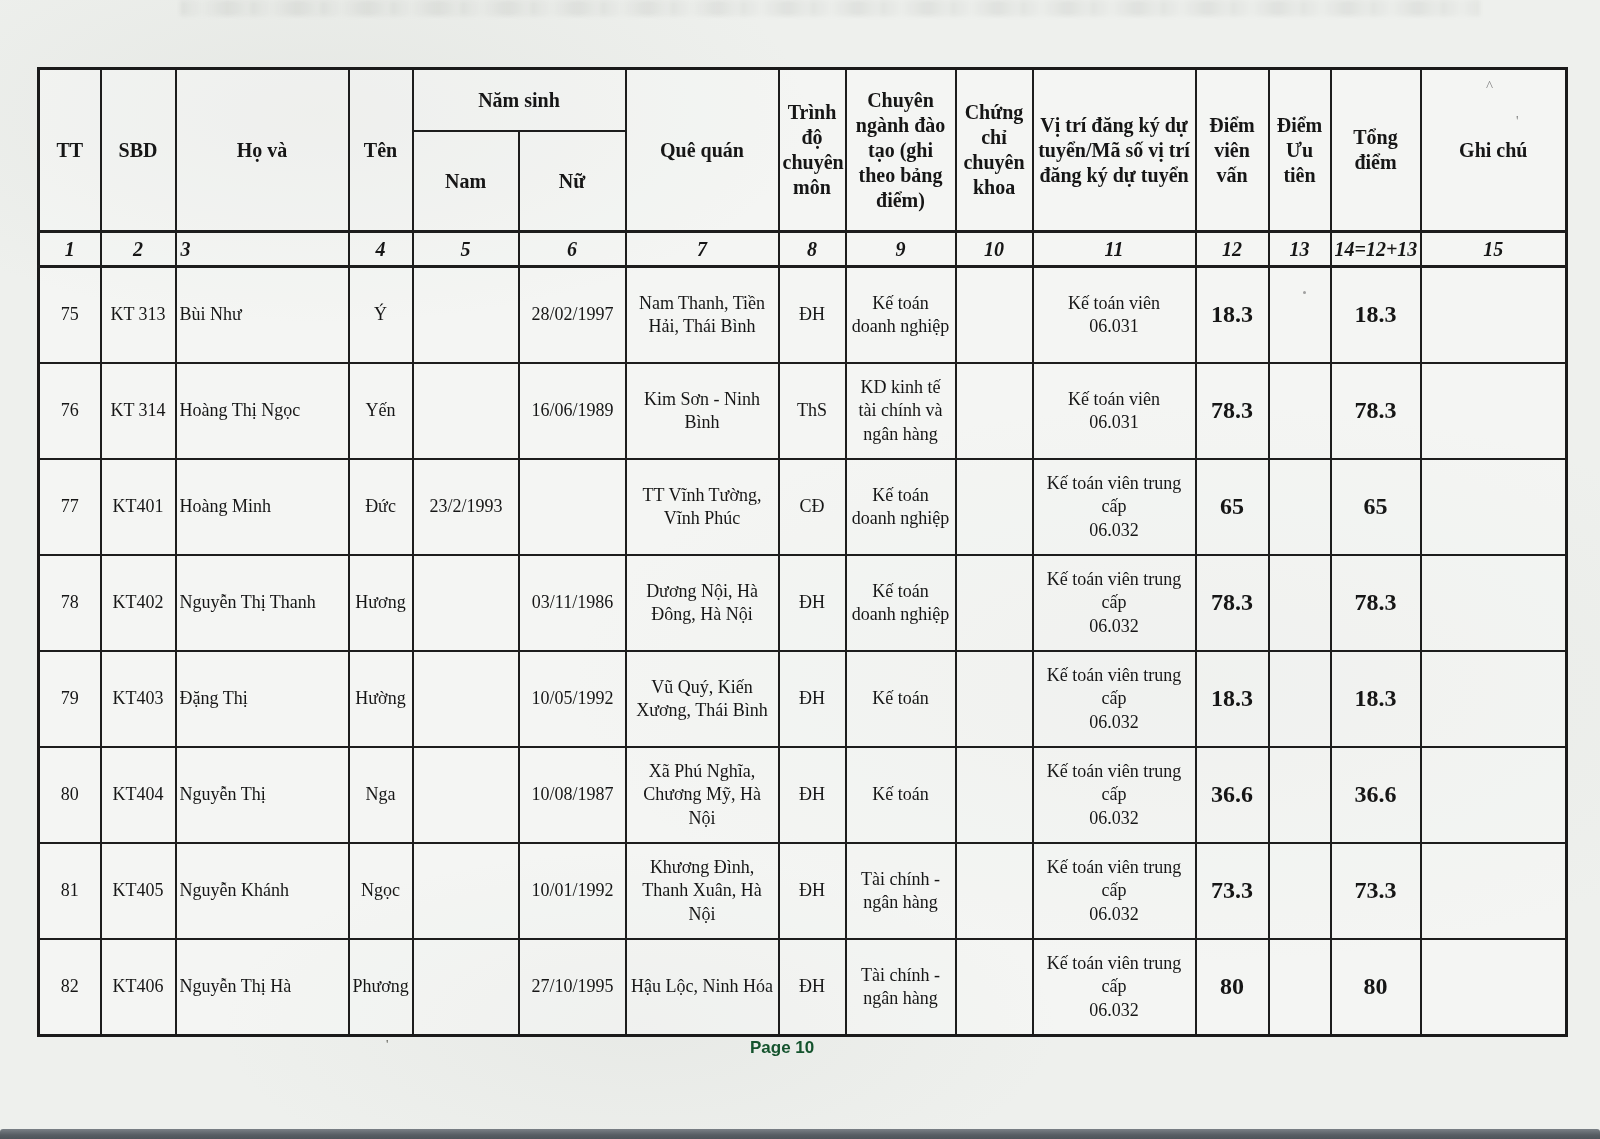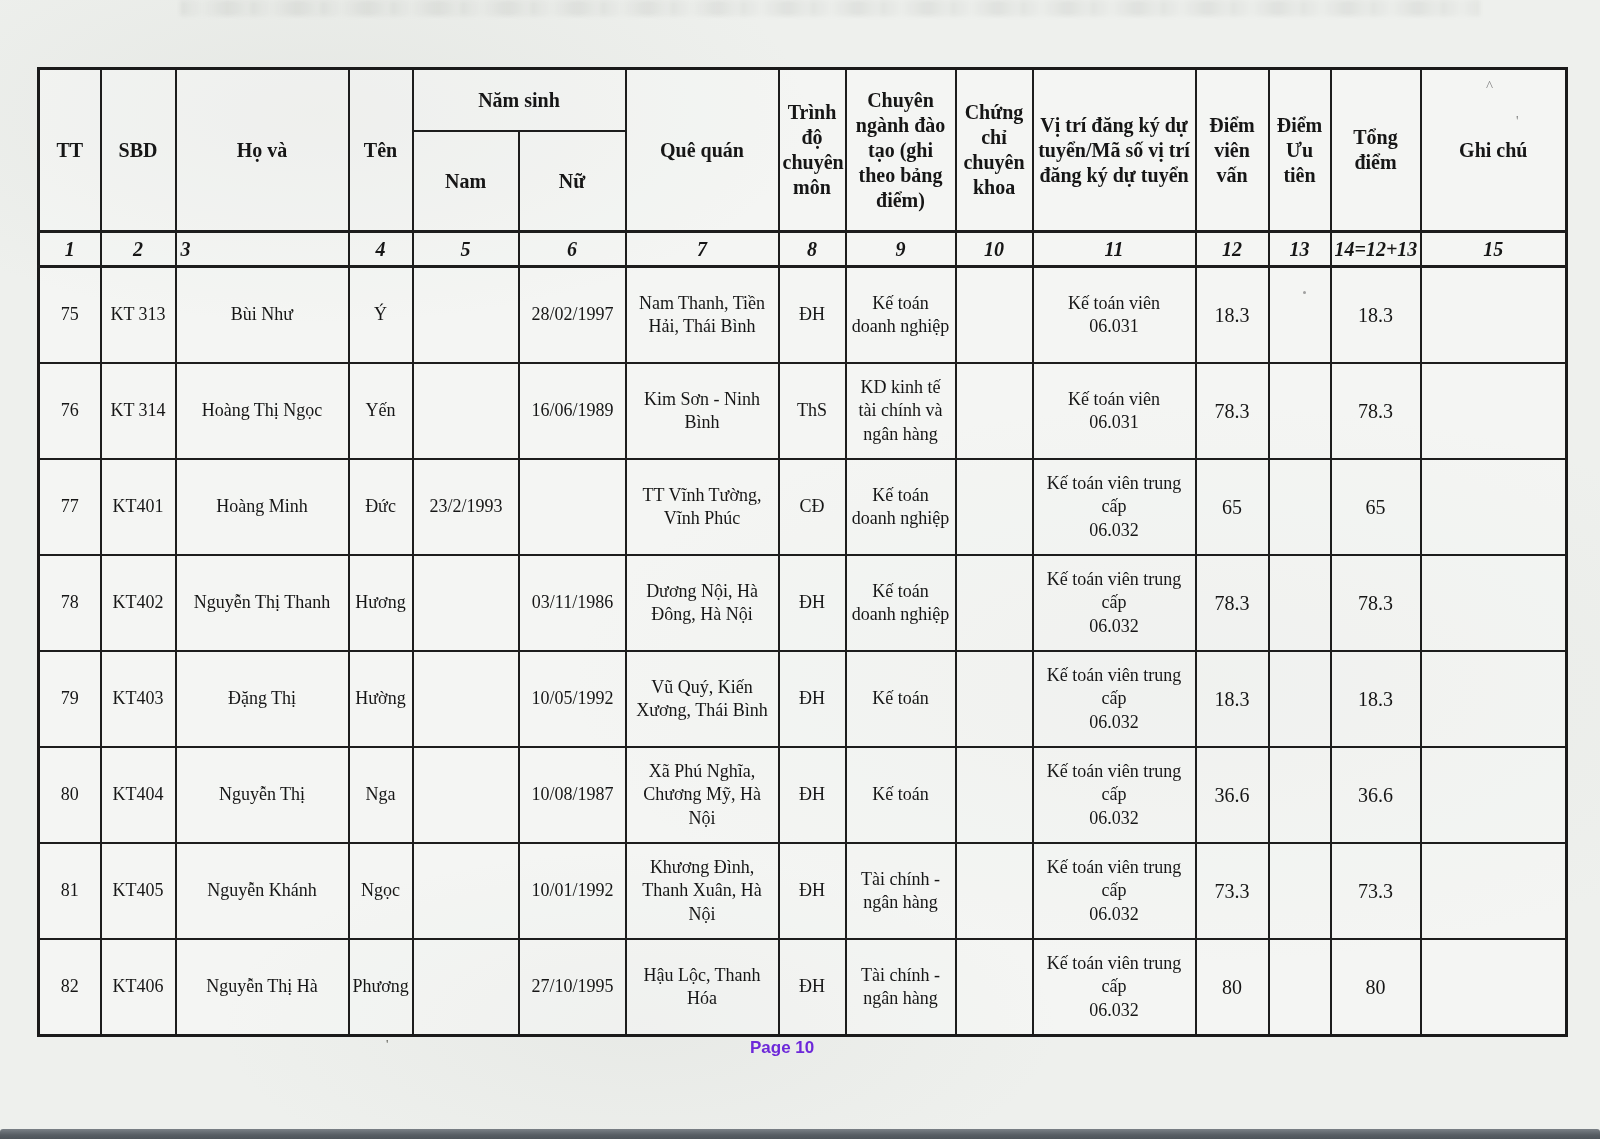--- a/index.html
+++ b/index.html
@@ -63,33 +63,33 @@
     font-weight: normal;
     font-style: italic;
     border-top-width: 3px;
     border-bottom-width: 3px;
   }
   .num-row th.n3 { text-align: left; padding-left: 4px; }
 
   .doc-table tbody td { height: 90px; }
 
   
-  .doc-table td.c3 { text-align: center; }
+  .doc-table td.c3 { text-align: left; }
   .doc-table td.c5, .doc-table td.c6 { text-align: center; padding-right: 2px; }
   .doc-table td.c11 { white-space: pre-line; }
-  .doc-table td.c12, .doc-table td.c14 { font-weight: normal; font-size: 20px; }
+  .doc-table td.c12, .doc-table td.c14 { font-weight: bold; font-size: 24px; }
 
   .page-footer {
     position: absolute;
     left: 750px;
     top: 1038px;
     font-family: "Liberation Sans", "DejaVu Sans", sans-serif;
     font-size: 17px;
     font-weight: bold;
-    color: #6d28d9;
+    color: #14532d;
   }
 
   .bottom-bar {
     position: absolute;
     left: 0; bottom: 0;
     width: 1600px; height: 10px;
     background: linear-gradient(#7a8086, #575d63 60%, #4e545a);
     border-radius: 3px 3px 0 0;
   }
 
@@ -303,21 +303,21 @@
         <td class="c14">73.3</td>
         <td class="c15"></td>
       </tr>
       <tr>
         <td class="c1">82</td>
         <td class="c2">KT406</td>
         <td class="c3">Nguyễn Thị Hà</td>
         <td class="c4">Phương</td>
         <td class="c5"></td>
         <td class="c6">27/10/1995</td>
-        <td class="c7">Hậu Lộc, Thanh Hóa</td>
+        <td class="c7">Hậu Lộc, Ninh Hóa</td>
         <td class="c8">ĐH</td>
         <td class="c9">Tài chính - ngân hàng</td>
         <td class="c10"></td>
         <td class="c11">Kế toán viên trung cấp
 06.032</td>
         <td class="c12">80</td>
         <td class="c13"></td>
         <td class="c14">80</td>
         <td class="c15"></td>
       </tr>

